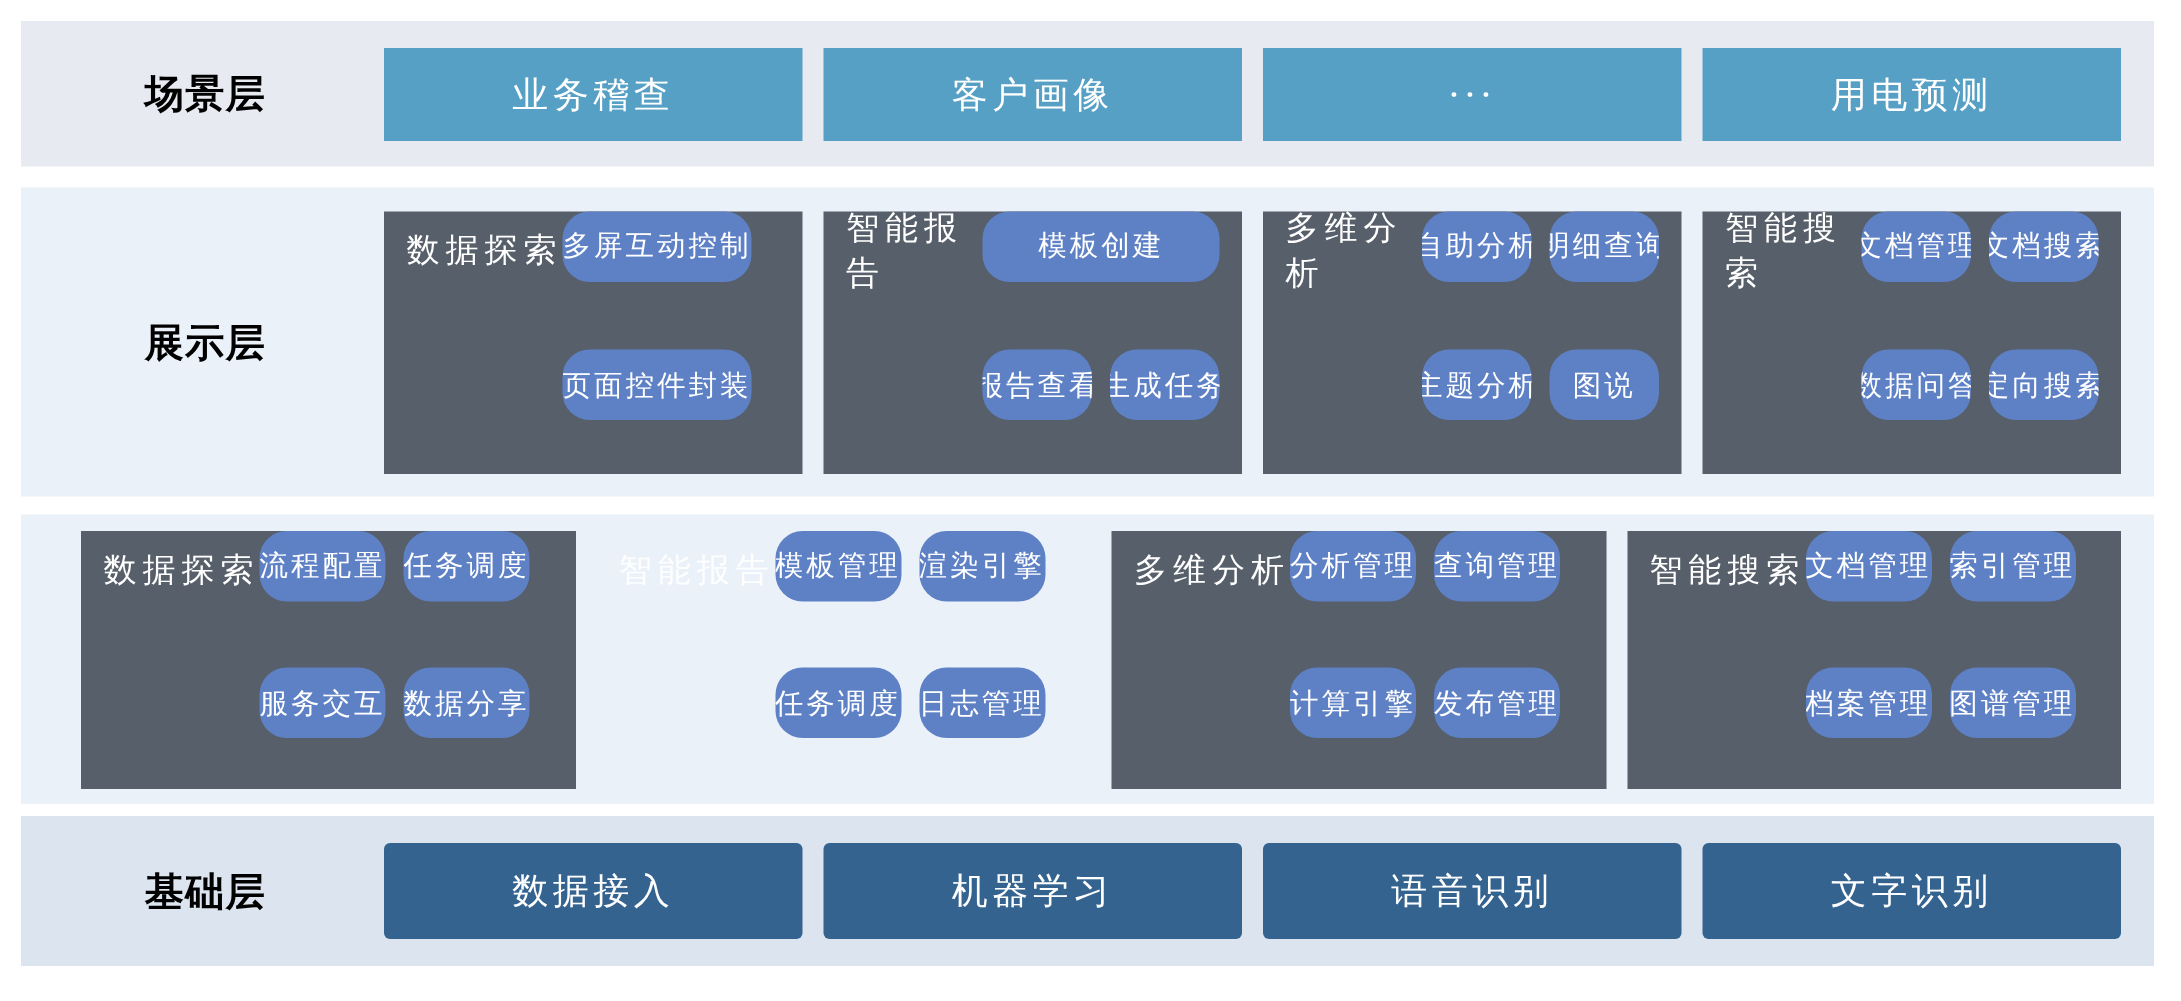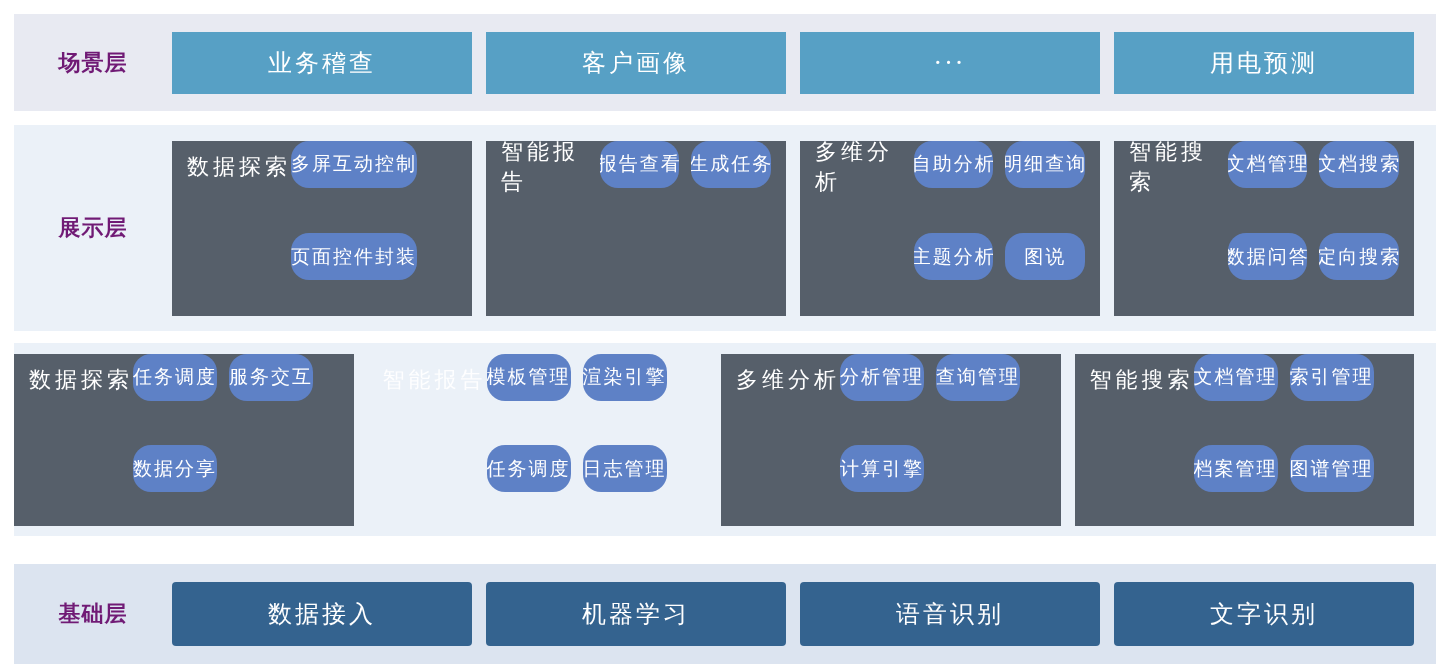--- a/index.html
+++ b/index.html
@@ -2,29 +2,29 @@
 <html><head>
 <meta charset="utf-8">
 <style>
   html,body { margin:0; padding:0; background:#ffffff; font-family:"Liberation Sans", sans-serif; }
   .canvas { position:relative; width:1454px; height:667px; background:#ffffff; overflow:hidden; }
 
   .band { position:absolute; left:14px; width:1422px; display:flex; }
   .band-scenario   { top:14px;  height:97px;  background:#E8EAF2; }
   .band-display    { top:125px; height:206px; background:#EBF1F8; }
   .band-component  { top:343px; height:193px; background:#EBF1F8; }
-  .band-foundation { top:564px; height:100px; background:#DCE4F0; }
+  .band-foundation { top:544px; height:100px; background:#DCE4F0; }
 
   .layer-label {
     width:158px; flex:0 0 158px; display:flex; align-items:center; justify-content:center;
-    font-size:22px; font-weight:bold; color:#701a75; letter-spacing:1px;
+    font-size:26px; font-weight:bold; color:#000000; letter-spacing:1px;margin-left:44px;
   }
   .cols {
     flex:1; margin-right:22px; display:grid; grid-template-columns:repeat(4,1fr);
-    gap:14px; align-items:center;
+    gap:14px; align-items:center;margin-left:40px;
   }
 
   .scenario-box {
     height:62px; background:#57A0C5; color:#ffffff; display:flex; align-items:center;
     justify-content:center; font-family:"DejaVu Serif", serif; font-size:24px; letter-spacing:3px;
   }
 
   .group {
     background:#565F6A; padding:0 15px; display:flex; flex-direction:row; box-sizing:border-box;
   }
@@ -77,20 +77,21 @@
         <div class="group-title">数据探索</div>
         <div class="group-grid">
           <div class="sub-btn span2">多屏互动控制</div>
           <div class="sub-btn span2">页面控件封装</div>
         </div>
       </div>
 
       <div class="group">
         <div class="group-title">智能报告</div>
         <div class="group-grid">
+          <div class="sub-btn span2">模板创建</div>
           <div class="sub-btn">报告查看</div>
           <div class="sub-btn">生成任务</div>
         </div>
       </div>
 
       <div class="group">
         <div class="group-title">多维分析</div>
         <div class="group-grid">
           <div class="sub-btn">自助分析</div>
           <div class="sub-btn">明细查询</div>
@@ -111,20 +112,21 @@
 
     </div>
   </div>
 
   <div class="band band-component">
     <div class="cols">
 
       <div class="group">
         <div class="group-title">数据探索</div>
         <div class="group-grid">
+          <div class="sub-btn">流程配置</div>
           <div class="sub-btn">任务调度</div>
           <div class="sub-btn">服务交互</div>
           <div class="sub-btn">数据分享</div>
         </div>
       </div>
 
       <div class="group transparent">
         <div class="group-title">智能报告</div>
         <div class="group-grid">
           <div class="sub-btn">模板管理</div>
@@ -133,20 +135,21 @@
           <div class="sub-btn">日志管理</div>
         </div>
       </div>
 
       <div class="group">
         <div class="group-title">多维分析</div>
         <div class="group-grid">
           <div class="sub-btn">分析管理</div>
           <div class="sub-btn">查询管理</div>
           <div class="sub-btn">计算引擎</div>
+          <div class="sub-btn">发布管理</div>
         </div>
       </div>
 
       <div class="group">
         <div class="group-title">智能搜索</div>
         <div class="group-grid">
           <div class="sub-btn">文档管理</div>
           <div class="sub-btn">索引管理</div>
           <div class="sub-btn">档案管理</div>
           <div class="sub-btn">图谱管理</div>

